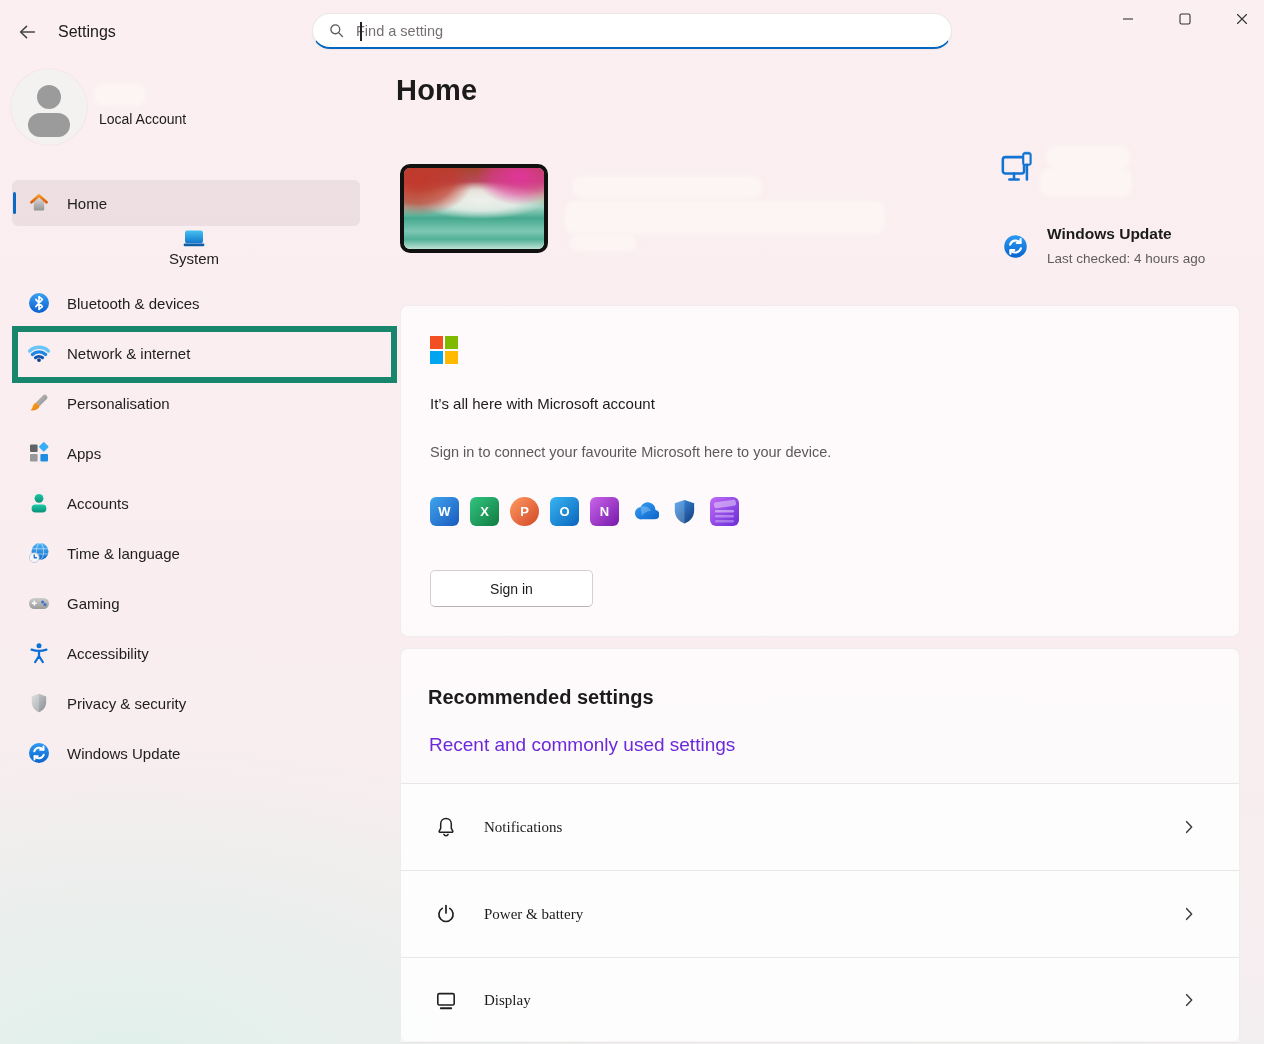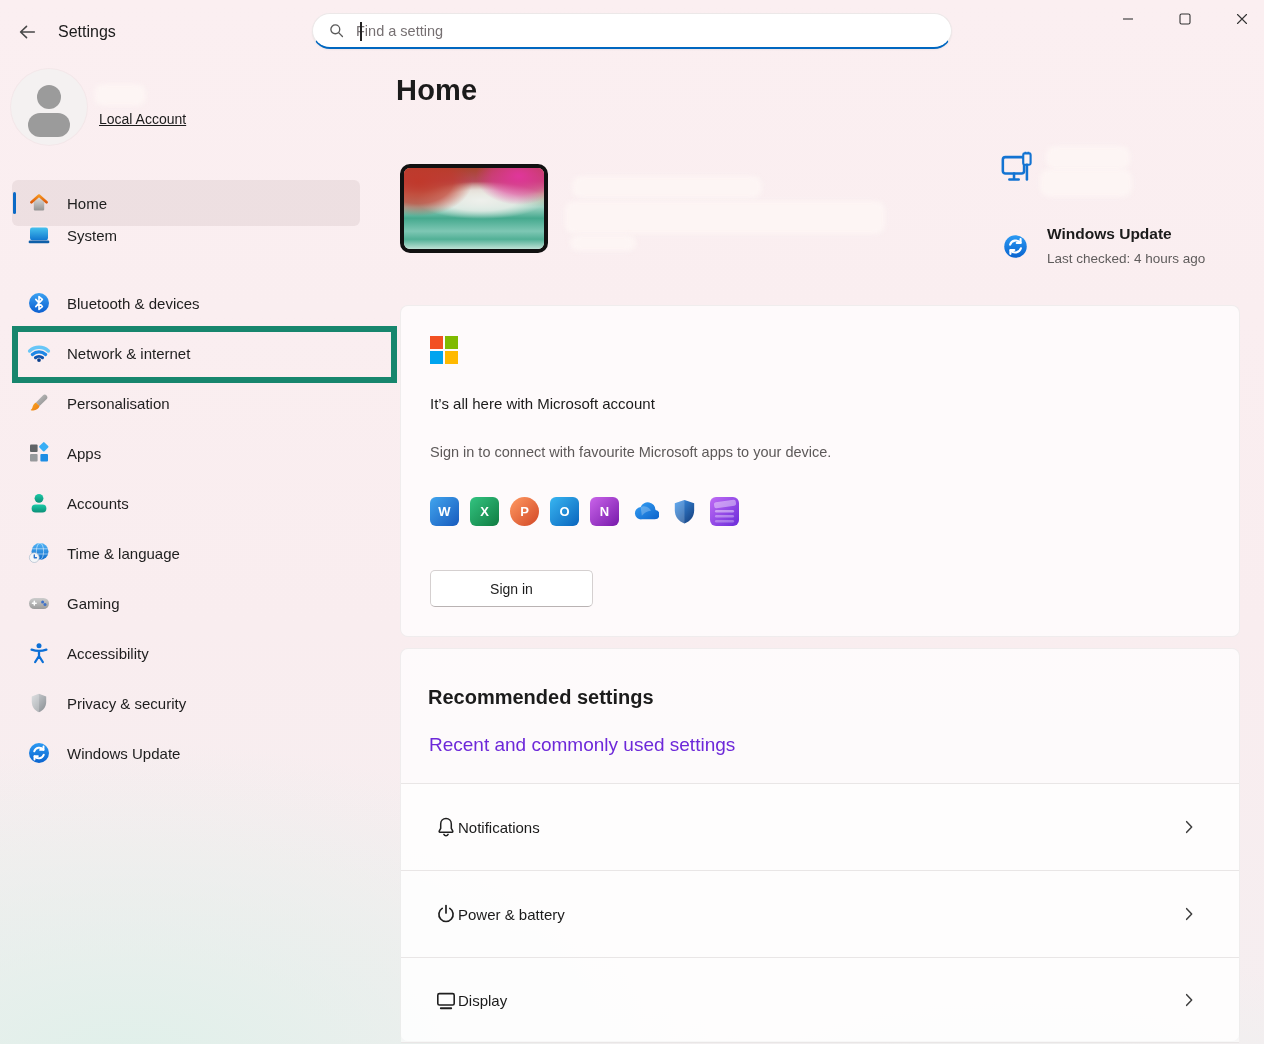--- a/index.html
+++ b/index.html
@@ -32,21 +32,21 @@
   }
   .searchbox input::placeholder { color:#767072; }
   .caret { left:360px; top:22px; width:1.5px; height:19px; background:#222; }
   .winbtn { top:2px; width:46px; height:34px; display:flex; align-items:center; justify-content:center; }
 
   
   .avatar { left:11px; top:69px; width:76px; height:76px; border-radius:50%; background:#f4f1f1; box-shadow:0 0 0 1px rgba(0,0,0,.03); overflow:hidden; }
   .avatar .head { position:absolute; left:26px; top:16px; width:24px; height:24px; border-radius:50%; background:#9b9b9b; }
   .avatar .body { position:absolute; left:17px; top:44px; width:42px; height:24px; border-radius:12px; background:#9b9b9b; }
   .redact { background:#fdf5f4; border-radius:9px; filter:blur(2.5px); }
-  .acct-label { left:99px; top:111px; font-size:14px;text-decoration:underline; }
+  .acct-label { left:99px; top:111px; font-size:14px; }
 
   .nav-item {
     left:12px; width:348px; height:46px; border-radius:6px;
     display:flex; align-items:center; cursor:default;
   }
   .nav-item.selected { background:rgba(128,96,96,.10); }
   .nav-item .pill { position:absolute; left:1px; top:12px; width:3px; height:22px; border-radius:2px; background:#0b6ac6; }
   .nav-item .nicon { width:24px; height:24px; margin-left:15px; flex:0 0 auto; display:flex; }
   .nav-item .nlabel { margin-left:16px; font-size:15px; color:#1e1e1e; }
 
@@ -85,21 +85,21 @@
     left:430px; top:570px; width:163px; height:37px; background:#fff;
     border:1px solid #d5d0d0; border-bottom-color:#b9b3b3; border-radius:5px;
     font-family:"Liberation Sans", sans-serif; font-size:14px; color:#1b1b1b;
     display:flex; align-items:center; justify-content:center; cursor:default;
   }
 
   .rec-title { left:428px; top:686px; font-size:20px; font-weight:bold; }
   .rec-sub { left:429px; top:734px; font-size:19px; color:#6d28d9; }
   .rec-row { left:401px; width:838px; height:87px; display:flex; align-items:center; border-top:1px solid #e9e6e6; background:rgba(255,255,255,.55); }
   .rec-row .ricon { margin-left:33px; width:24px; height:24px; display:flex; }
-  .rec-row .rlabel { font-size:15px; }
+  .rec-row .rlabel { margin-left:26px; font-size:15px;font-family:Liberation Serif, serif; }
   .rec-row .chev { position:absolute; right:40px; width:20px; height:20px; display:flex; }
 </style>
 </head>
 <body>
 
 <div class="abs back-btn">
   <svg width="22" height="22" viewBox="0 0 24 24">
     <path d="M20 12 H5 M5 12 L11.5 5.8 M5 12 L11.5 18.2" stroke="#474747" stroke-width="1.7" fill="none" stroke-linecap="round" stroke-linejoin="round"></path>
   </svg>
 </div>
@@ -151,21 +151,21 @@
             <stop offset="1" stop-color="#dd5a0c"></stop>
           </linearGradient>
       </defs>
       <path d="M6.8 10.3 L12 5.9 L17.2 10.3 V18.6 A0.8 0.8 0 0 1 16.4 19.4 H7.6 A0.8 0.8 0 0 1 6.8 18.6 Z" fill="url(#gh)"></path>
       <path d="M4.4 11.2 L12 4.6 L19.6 11.2" stroke="url(#gr)" stroke-width="2.7" fill="none" stroke-linecap="round" stroke-linejoin="round"></path>
     </svg>
   </span>
   <span class="nlabel">Home</span>
 </div>
 
-<div class="abs nav-item" style="top:212px;">
+<div class="abs nav-item" style="top:226px;flex-direction:column;">
   <span class="nicon">
     <svg width="24" height="24" viewBox="0 0 24 24">
       <defs>
           <linearGradient id="gs" x1="0" y1="0" x2="0" y2="1">
             <stop offset="0" stop-color="#45c1ee"></stop>
             <stop offset="1" stop-color="#1177cf"></stop>
           </linearGradient>
         </defs>
       <rect x="3" y="4.6" width="18" height="12.6" rx="2.2" fill="url(#gs)"></rect>
       <rect x="1.6" y="17.6" width="20.8" height="2.6" rx="1.3" fill="#0f5fa8"></rect>
@@ -374,21 +374,21 @@
 <div class="abs status-sub">Last checked: 4 hours ago</div>
 
 <div class="abs card account"></div>
 <div class="abs mslogo">
   <div style="background:#f25022;"></div>
   <div style="background:#7fba00;"></div>
   <div style="background:#00a4ef;"></div>
   <div style="background:#ffb900;"></div>
 </div>
 <div class="abs acct-heading">It’s all here with Microsoft account</div>
-<div class="abs acct-sub">Sign in to connect with favourite Microsoft apps to your device.</div>
+<div class="abs acct-sub">Sign in to connect your favourite Microsoft here to your device.</div>
 
 <div class="abs appicons">
   <div class="apptile" style="background:linear-gradient(135deg,#41a5ee,#185abd);">
       <span>W</span>
     </div>
   <div class="apptile" style="background:linear-gradient(135deg,#33c481,#107c41);">
       <span>X</span>
     </div>
   <div class="apptile" style="background:linear-gradient(135deg,#ff9a62,#d24726); border-radius:50%;">
       <span>P</span>

